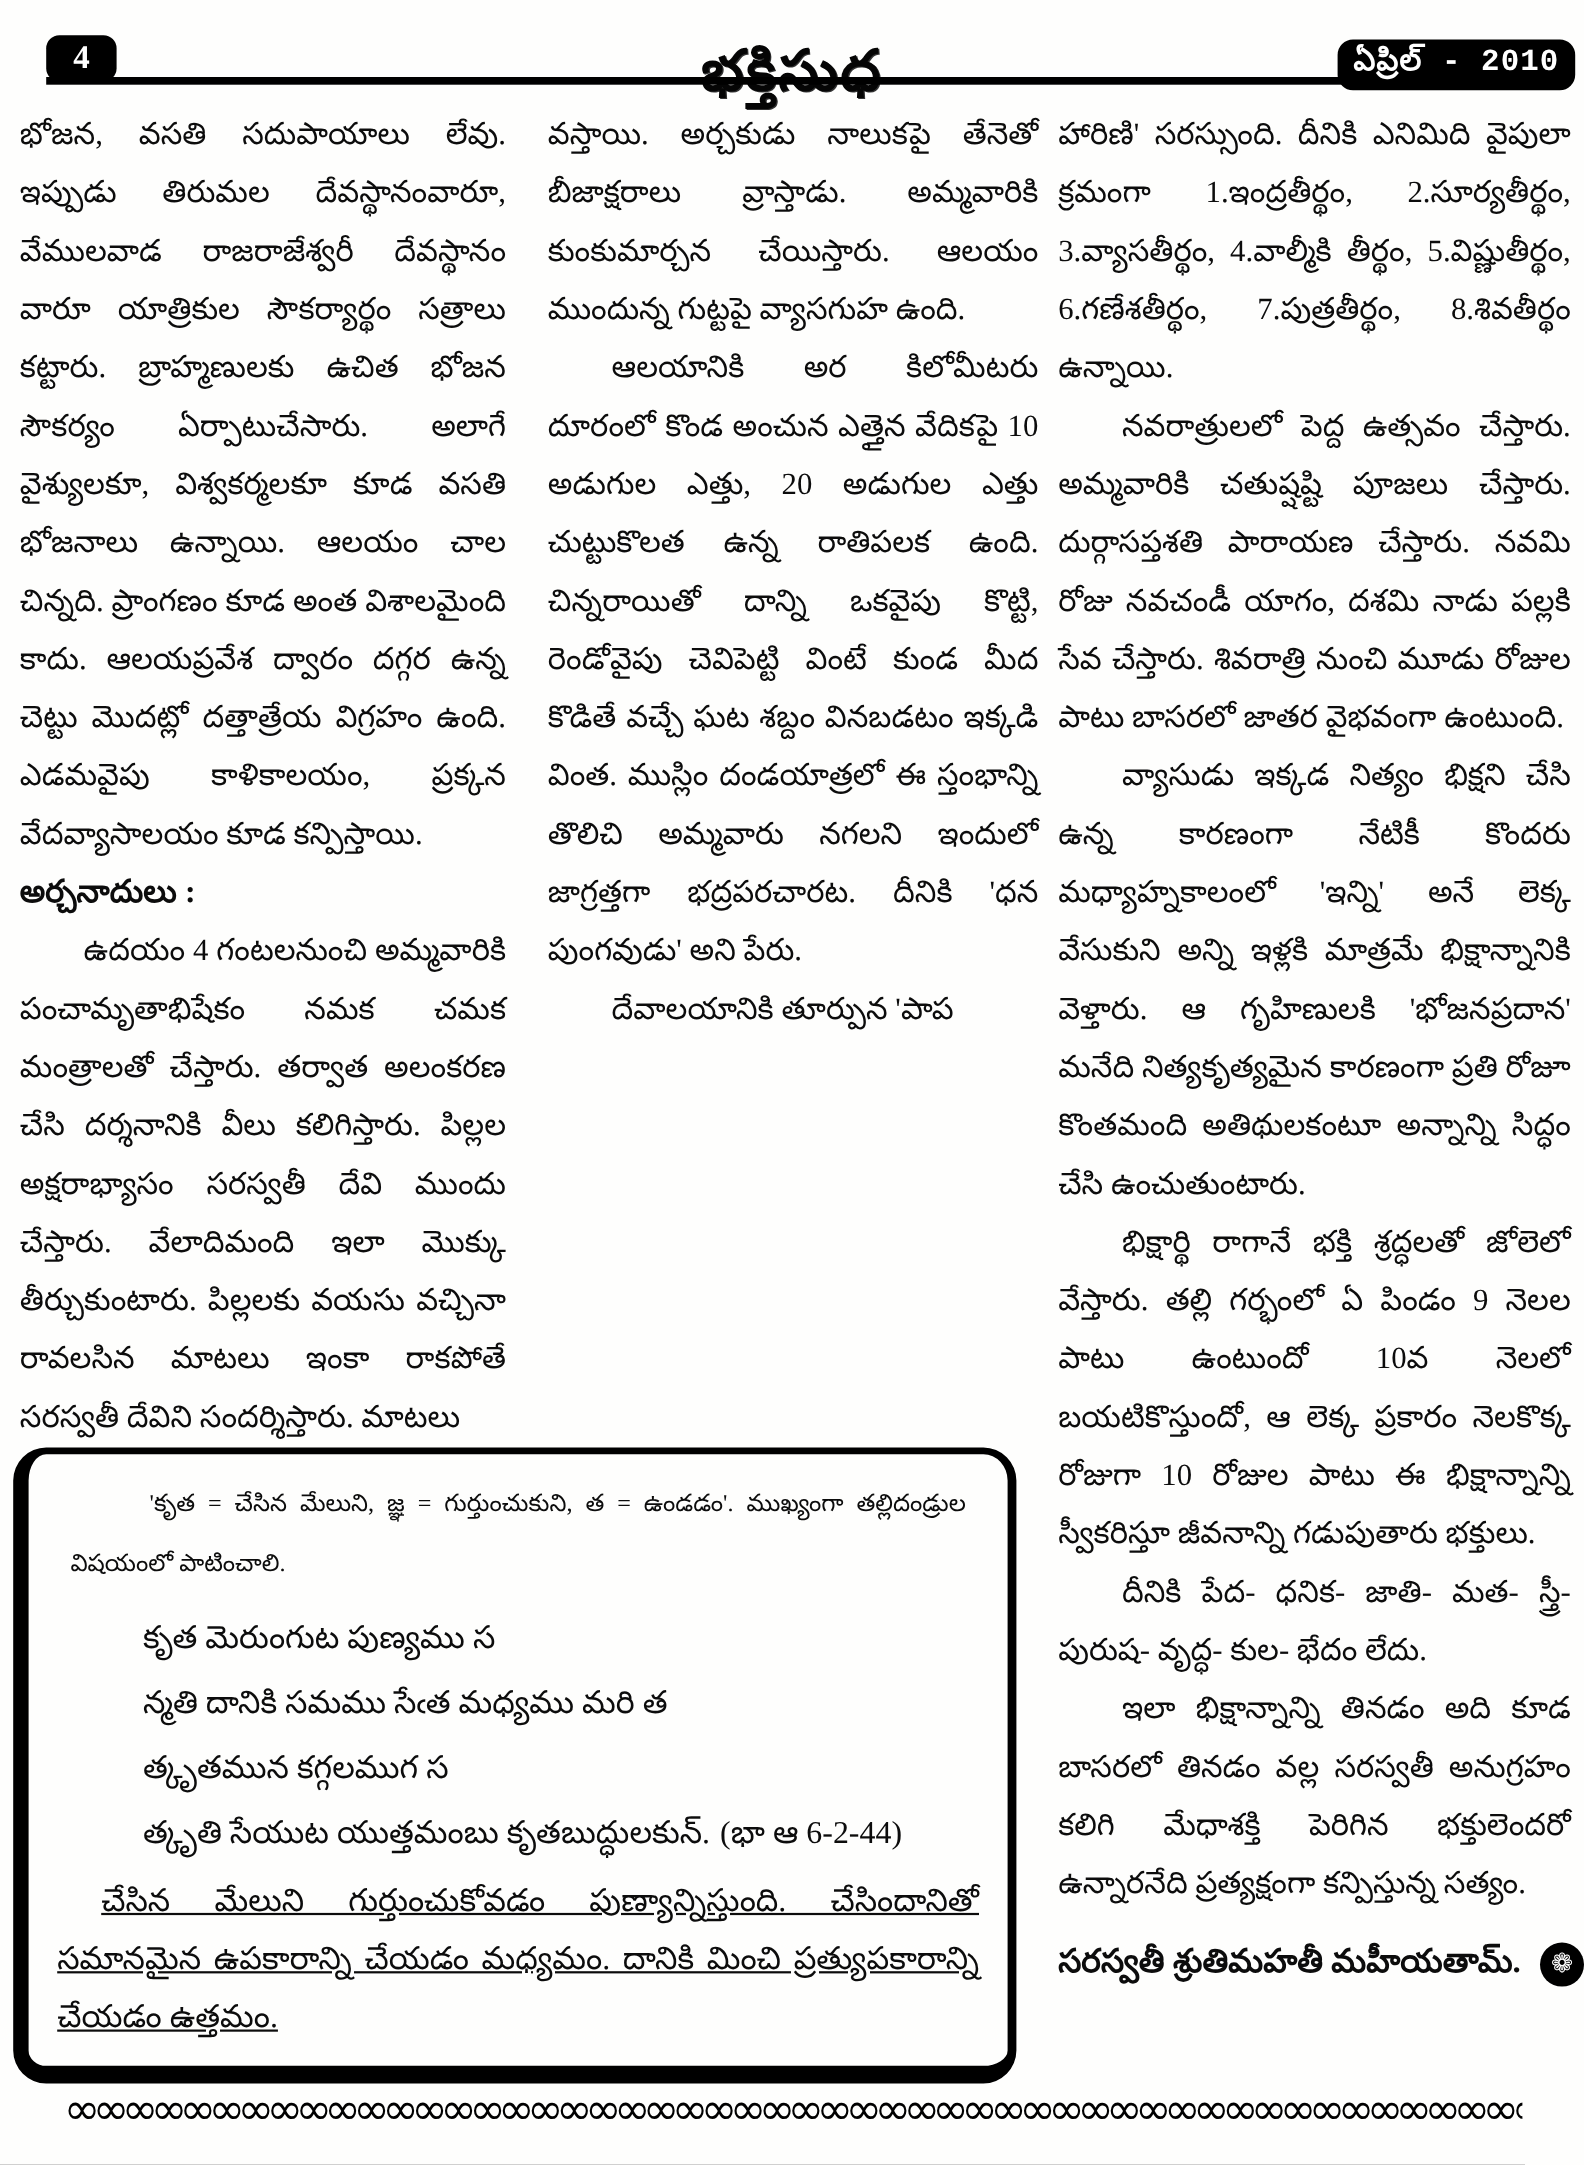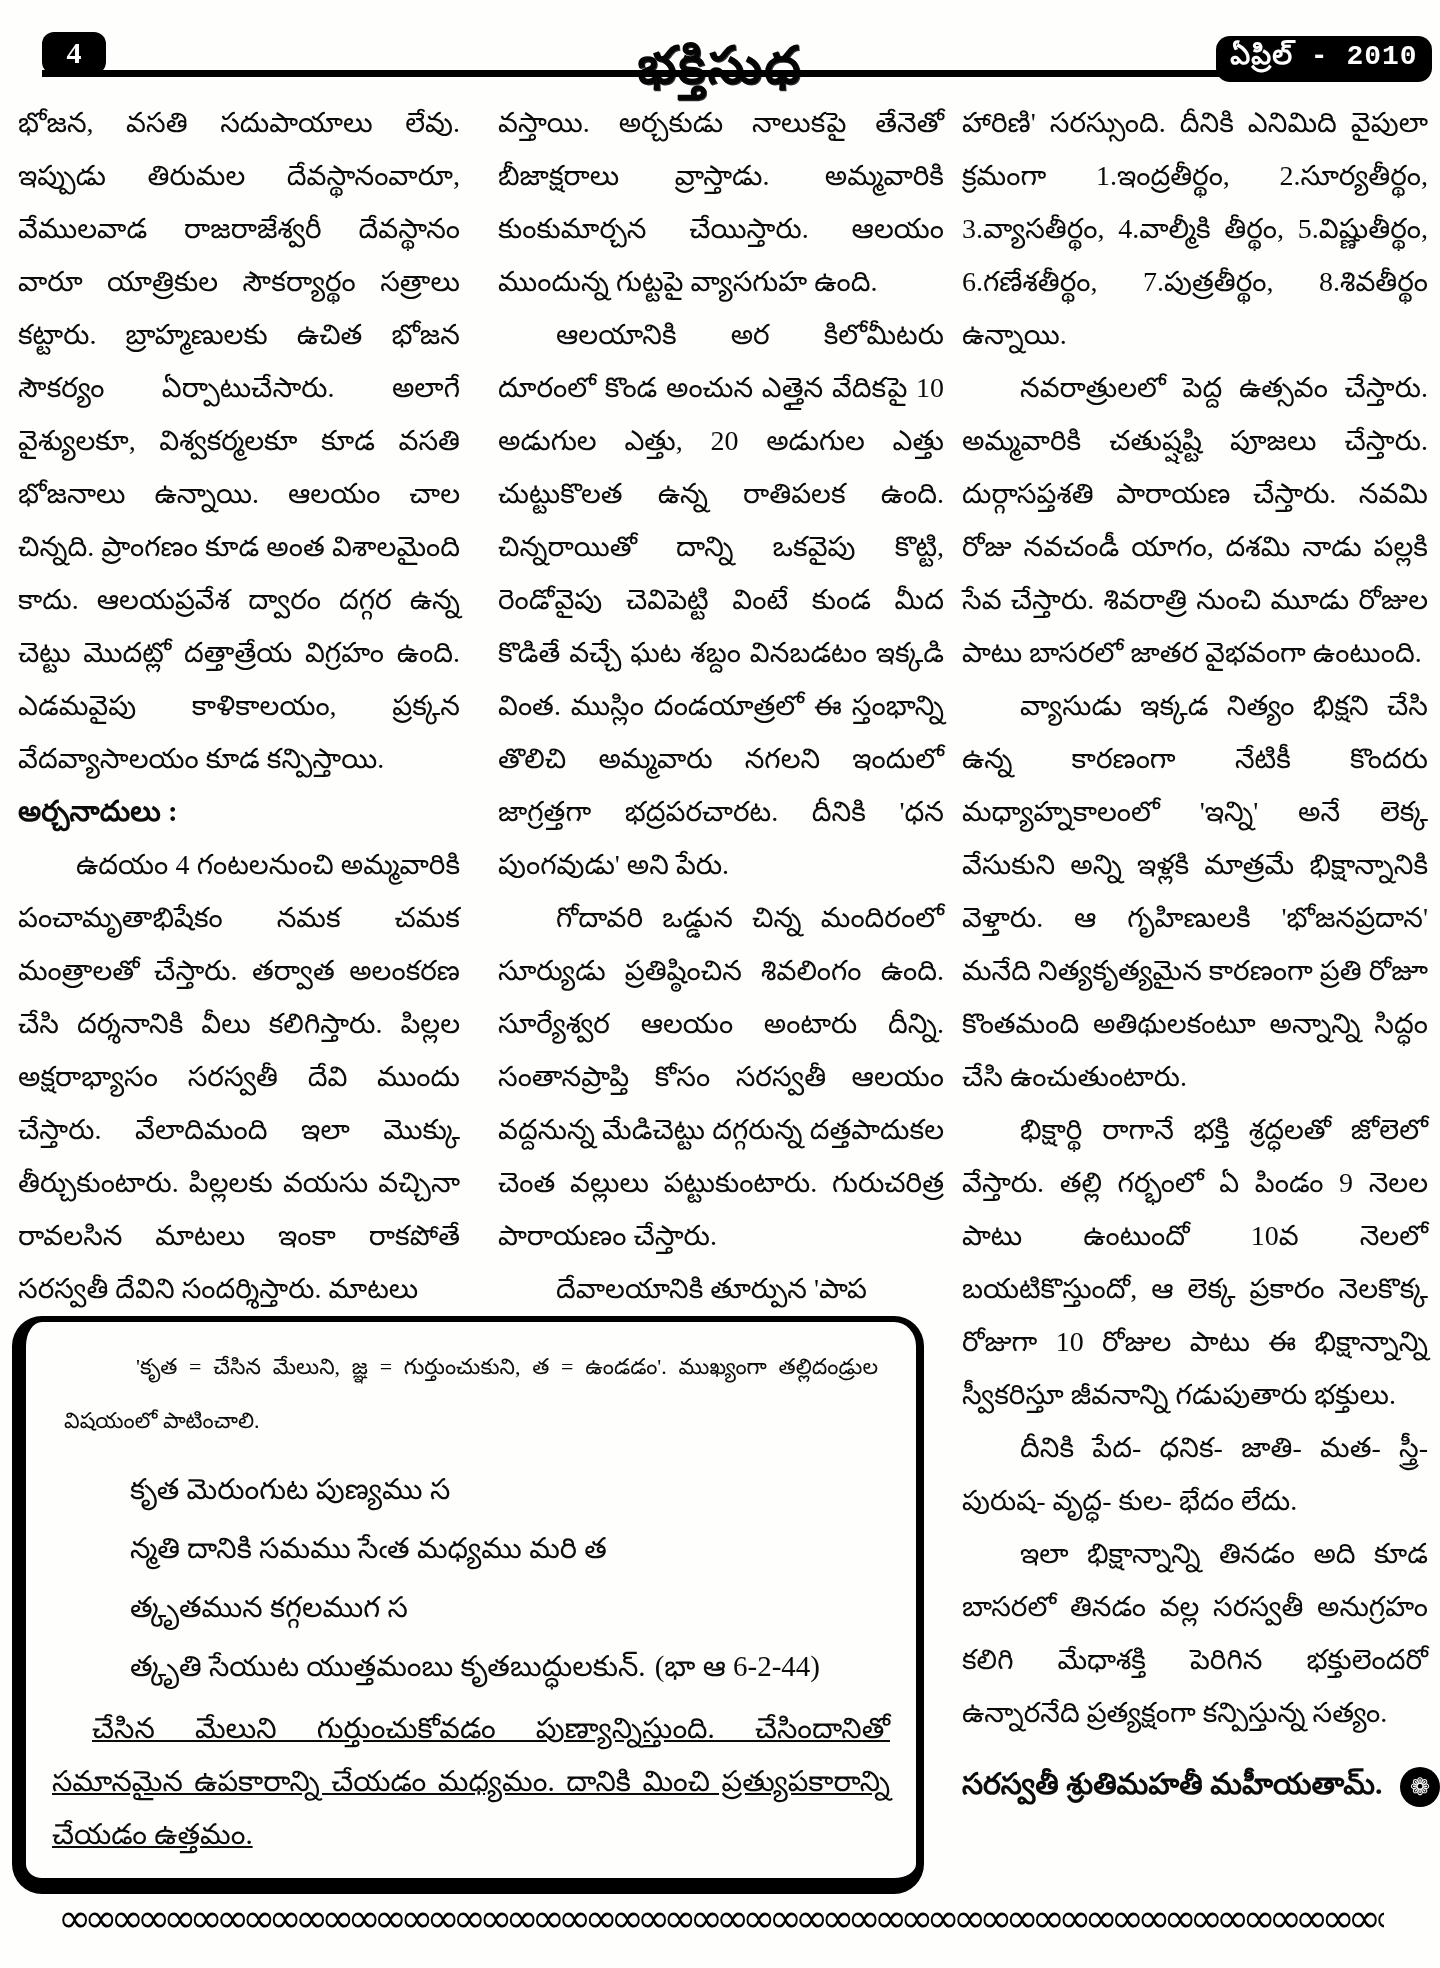--- a/index.html
+++ b/index.html
@@ -95,21 +95,20 @@
 
   <div class="col col-1">
     <p>భోజన, వసతి సదుపాయాలు లేవు. ఇప్పుడు తిరుమల దేవస్థానంవారూ, వేములవాడ రాజరాజేశ్వరీ దేవస్థానం వారూ యాత్రికుల సౌకర్యార్థం సత్రాలు కట్టారు. బ్రాహ్మణులకు ఉచిత భోజన సౌకర్యం ఏర్పాటుచేసారు. అలాగే వైశ్యులకూ, విశ్వకర్మలకూ కూడ వసతి భోజనాలు ఉన్నాయి. ఆలయం చాల చిన్నది. ప్రాంగణం కూడ అంత విశాలమైంది కాదు. ఆలయప్రవేశ ద్వారం దగ్గర ఉన్న చెట్టు మొదట్లో దత్తాత్రేయ విగ్రహం ఉంది. ఎడమవైపు కాళికాలయం, ప్రక్కన వేదవ్యాసాలయం కూడ కన్పిస్తాయి.</p>
     <p class="section-heading">అర్చనాదులు :</p>
     <p class="indent">ఉదయం 4 గంటలనుంచి అమ్మవారికి పంచామృతాభిషేకం నమక చమక మంత్రాలతో చేస్తారు. తర్వాత అలంకరణ చేసి దర్శనానికి వీలు కలిగిస్తారు. పిల్లల అక్షరాభ్యాసం సరస్వతీ దేవి ముందు చేస్తారు. వేలాదిమంది ఇలా మొక్కు తీర్చుకుంటారు. పిల్లలకు వయసు వచ్చినా రావలసిన మాటలు ఇంకా రాకపోతే సరస్వతీ దేవిని సందర్శిస్తారు. మాటలు</p>
   </div>
 
   <div class="col col-2">
     <p>వస్తాయి. అర్చకుడు నాలుకపై తేనెతో బీజాక్షరాలు వ్రాస్తాడు. అమ్మవారికి కుంకుమార్చన చేయిస్తారు. ఆలయం ముందున్న గుట్టపై వ్యాసగుహ ఉంది.</p>
     <p class="indent">ఆలయానికి అర కిలోమీటరు దూరంలో కొండ అంచున ఎత్తైన వేదికపై 10 అడుగుల ఎత్తు, 20 అడుగుల ఎత్తు చుట్టుకొలత ఉన్న రాతిపలక ఉంది. చిన్నరాయితో దాన్ని ఒకవైపు కొట్టి, రెండోవైపు చెవిపెట్టి వింటే కుండ మీద కొడితే వచ్చే ఘట శబ్దం వినబడటం ఇక్కడి వింత. ముస్లిం దండయాత్రలో ఈ స్తంభాన్ని తొలిచి అమ్మవారు నగలని ఇందులో జాగ్రత్తగా భద్రపరచారట. దీనికి 'ధన పుంగవుడు' అని పేరు.</p>
-    <p class="indent">గోదావరి ఒడ్డున చిన్న మందిరంలో సూర్యుడు ప్రతిష్ఠించిన శివలింగం ఉంది. సూర్యేశ్వర ఆలయం అంటారు దీన్ని. సంతానప్రాప్తి కోసం సరస్వతీ ఆలయం వద్దనున్న మేడిచెట్టు దగ్గరున్న దత్తపాదుకల చెంత వల్లులు పట్టుకుంటారు. గురుచరిత్ర పారాయణం చేస్తారు.</p>
     <p class="indent">దేవాలయానికి తూర్పున 'పాప</p>
   </div>
 
   <div class="col col-3">
     <p>హారిణి' సరస్సుంది. దీనికి ఎనిమిది వైపులా క్రమంగా 1.ఇంద్రతీర్థం, 2.సూర్యతీర్థం, 3.వ్యాసతీర్థం, 4.వాల్మీకి తీర్థం, 5.విష్ణుతీర్థం, 6.గణేశతీర్థం, 7.పుత్రతీర్థం, 8.శివతీర్థం ఉన్నాయి.</p>
     <p class="indent">నవరాత్రులలో పెద్ద ఉత్సవం చేస్తారు. అమ్మవారికి చతుష్షష్టి పూజలు చేస్తారు. దుర్గాసప్తశతి పారాయణ చేస్తారు. నవమి రోజు నవచండీ యాగం, దశమి నాడు పల్లకి సేవ చేస్తారు. శివరాత్రి నుంచి మూడు రోజుల పాటు బాసరలో జాతర వైభవంగా ఉంటుంది.</p>
     <p class="indent">వ్యాసుడు ఇక్కడ నిత్యం భిక్షని చేసి ఉన్న కారణంగా నేటికీ కొందరు మధ్యాహ్నకాలంలో 'ఇన్ని' అనే లెక్క వేసుకుని అన్ని ఇళ్లకి మాత్రమే భిక్షాన్నానికి వెళ్తారు. ఆ గృహిణులకి 'భోజనప్రదాన' మనేది నిత్యకృత్యమైన కారణంగా ప్రతి రోజూ కొంతమంది అతిథులకంటూ అన్నాన్ని సిద్ధం చేసి ఉంచుతుంటారు.</p>
     <p class="indent">భిక్షార్థి రాగానే భక్తి శ్రద్ధలతో జోలెలో వేస్తారు. తల్లి గర్భంలో ఏ పిండం 9 నెలల పాటు ఉంటుందో 10వ నెలలో బయటికొస్తుందో, ఆ లెక్క ప్రకారం నెలకొక్క రోజుగా 10 రోజుల పాటు ఈ భిక్షాన్నాన్ని స్వీకరిస్తూ జీవనాన్ని గడుపుతారు భక్తులు.</p>
     <p class="indent">దీనికి పేద- ధనిక- జాతి- మత- స్త్రీ- పురుష- వృద్ధ- కుల- భేదం లేదు.</p>
     <p class="indent">ఇలా భిక్షాన్నాన్ని తినడం అది కూడ బాసరలో తినడం వల్ల సరస్వతీ అనుగ్రహం కలిగి మేధాశక్తి పెరిగిన భక్తులెందరో ఉన్నారనేది ప్రత్యక్షంగా కన్పిస్తున్న సత్యం.</p>

